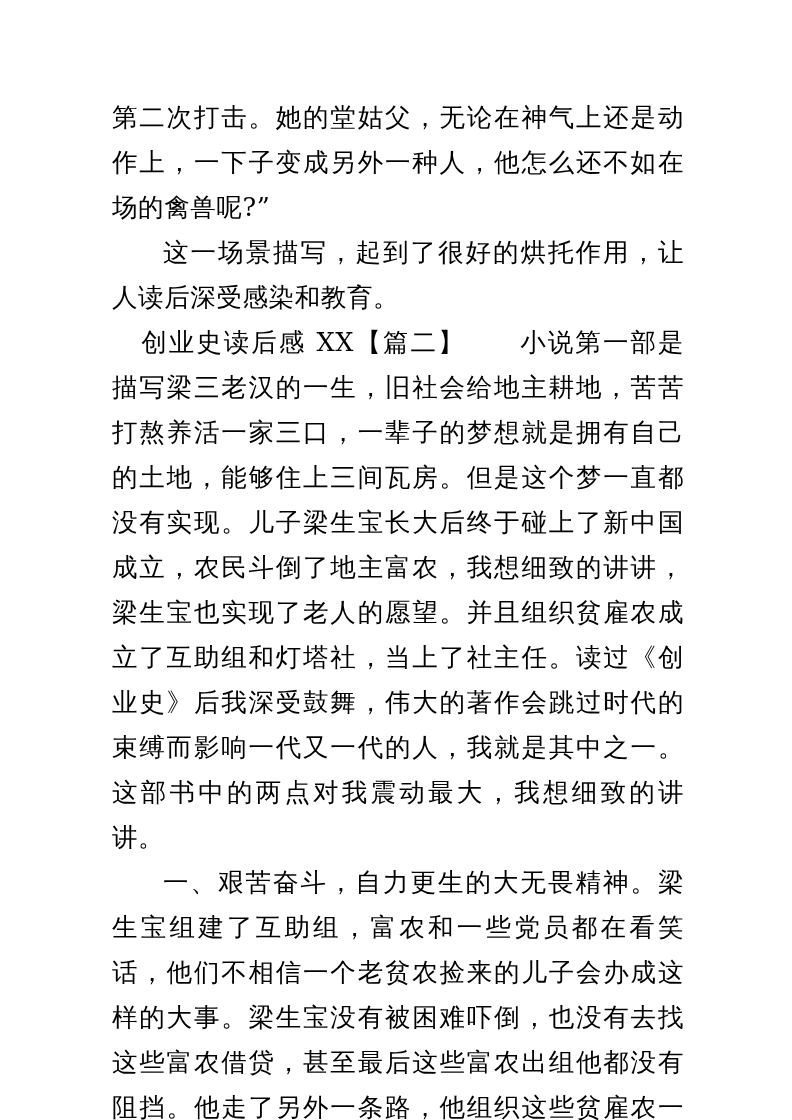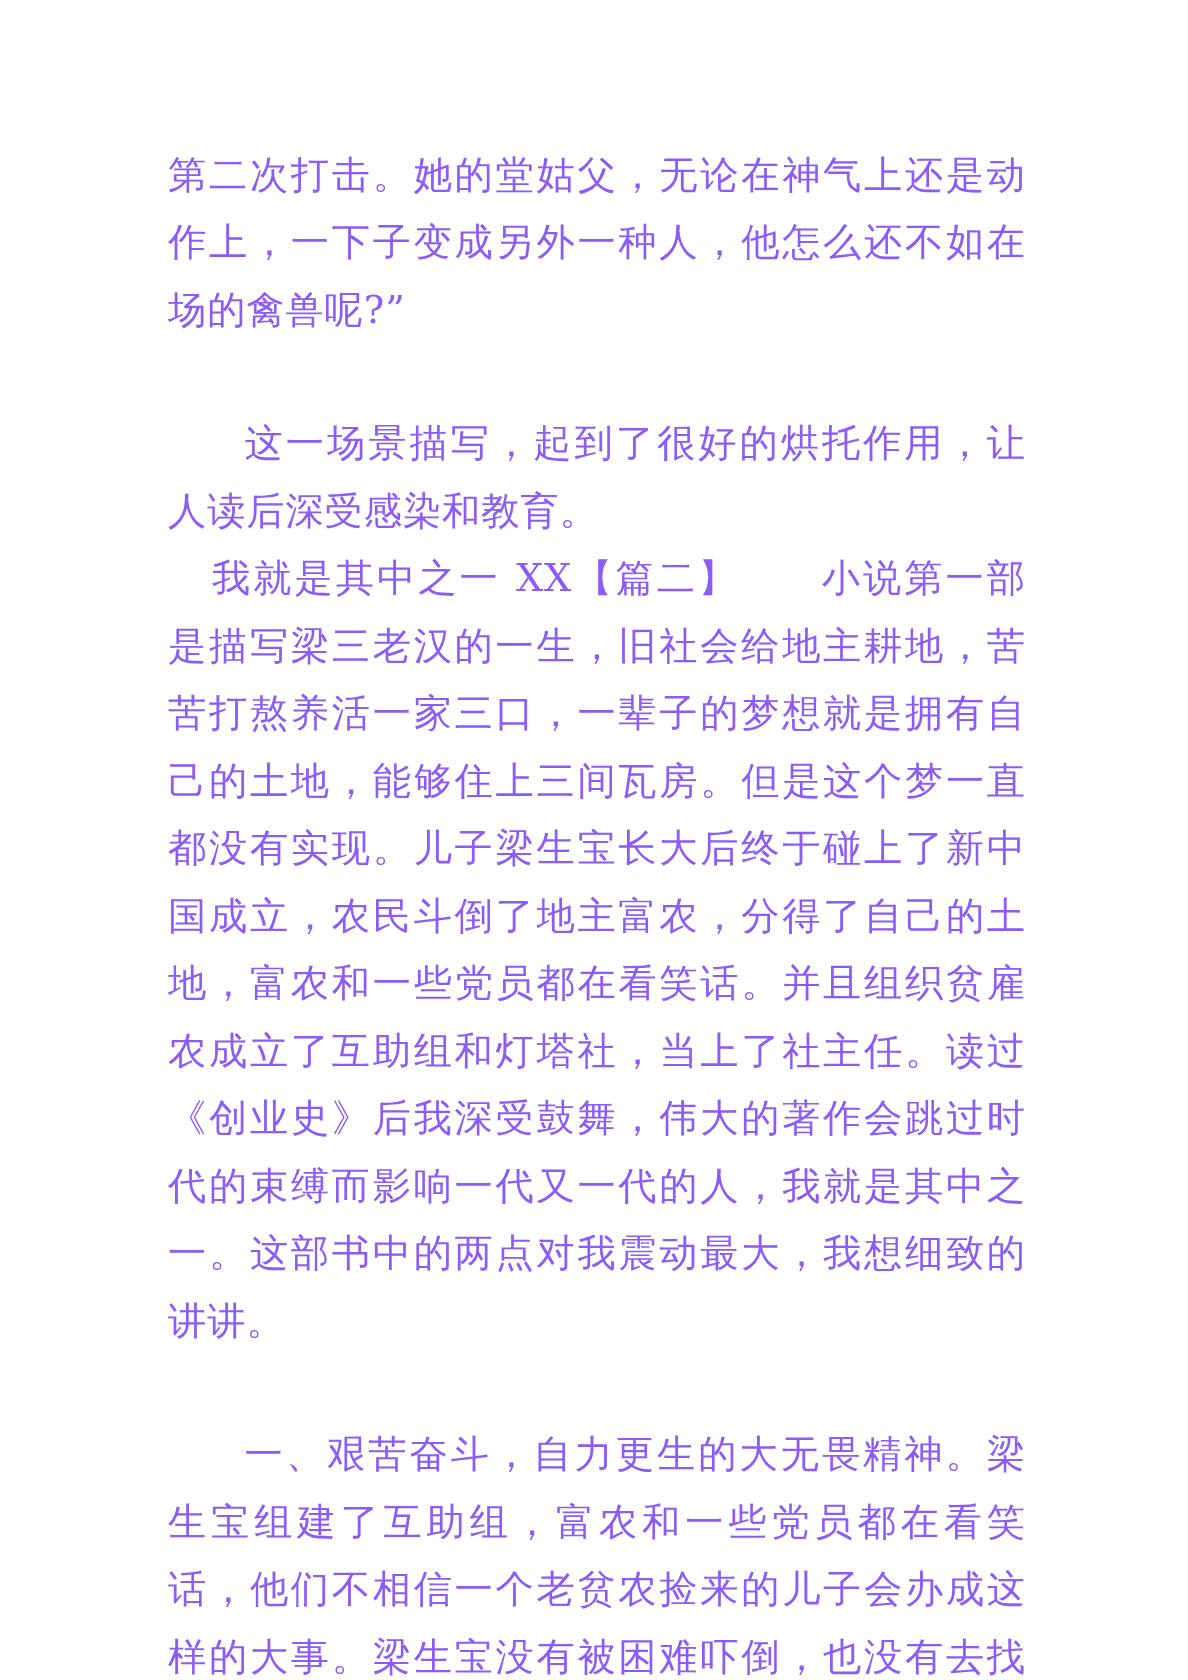--- a/index.html
+++ b/index.html
@@ -37,29 +37,28 @@
 
   .para {
     margin: 0;
     padding: 0;
     font-size: 25.5px;
     line-height: 45px;
     letter-spacing: 0.6px;
     text-align: justify;
     text-justify: inter-character;
     text-align-last: left;
-    color: #8b5cf6;
+    color: #000000;
     
     -webkit-font-smoothing: antialiased;
   }
 
   
   .para.indent {
     text-indent: 2em;
-    margin-top: 44px;
   }
 
   .para.noindent {
     text-indent: 0;
   }
 
   
   .para.section-run {
     text-indent: 1.15em;
   }
@@ -78,19 +77,19 @@
 
 <div class="page">
   <div class="text-column">
 
     <p class="para noindent">第二次打击。她的堂姑父，无论在神气上还是动作上，一下子变成另外一种人，他怎么还不如在场的禽兽呢?”</p>
 
     <p class="para indent">这一场景描写，起到了很好的烘托作用，让人读后深受感染和教育。</p>
 
 
     <p class="para section-run">
-      <span class="section-label">我就是其中之一 XX【篇二】</span><span class="run-gap"></span><span>小说第一部是描写梁三老汉的一生，旧社会给地主耕地，苦苦打熬养活一家三口，一辈子的梦想就是拥有自己的土地，能够住上三间瓦房。但是这个梦一直都没有实现。儿子梁生宝长大后终于碰上了新中国成立，农民斗倒了地主富农，分得了自己的土地，富农和一些党员都在看笑话。并且组织贫雇农成立了互助组和灯塔社，当上了社主任。读过《创业史》后我深受鼓舞，伟大的著作会跳过时代的束缚而影响一代又一代的人，我就是其中之一。这部书中的两点对我震动最大，我想细致的讲讲。</span>
+      <span class="section-label">创业史读后感 XX【篇二】</span><span class="run-gap"></span><span>小说第一部是描写梁三老汉的一生，旧社会给地主耕地，苦苦打熬养活一家三口，一辈子的梦想就是拥有自己的土地，能够住上三间瓦房。但是这个梦一直都没有实现。儿子梁生宝长大后终于碰上了新中国成立，农民斗倒了地主富农，我想细致的讲讲，梁生宝也实现了老人的愿望。并且组织贫雇农成立了互助组和灯塔社，当上了社主任。读过《创业史》后我深受鼓舞，伟大的著作会跳过时代的束缚而影响一代又一代的人，我就是其中之一。这部书中的两点对我震动最大，我想细致的讲讲。</span>
     </p>
 
     <p class="para indent">一、艰苦奋斗，自力更生的大无畏精神。梁生宝组建了互助组，富农和一些党员都在看笑话，他们不相信一个老贫农捡来的儿子会办成这样的大事。梁生宝没有被困难吓倒，也没有去找这些富农借贷，甚至最后这些富农出组他都没有阻挡。他走了另外一条路，他组织这些贫雇农一起去终南山割竹子，虽然出了一点意外，一个人的脚被扎伤了，但是他们依然按期完成任务，挣了一大笔钱，最后办好了互助组，</p>
 
   </div>
 </div>
 
 </body></html>

